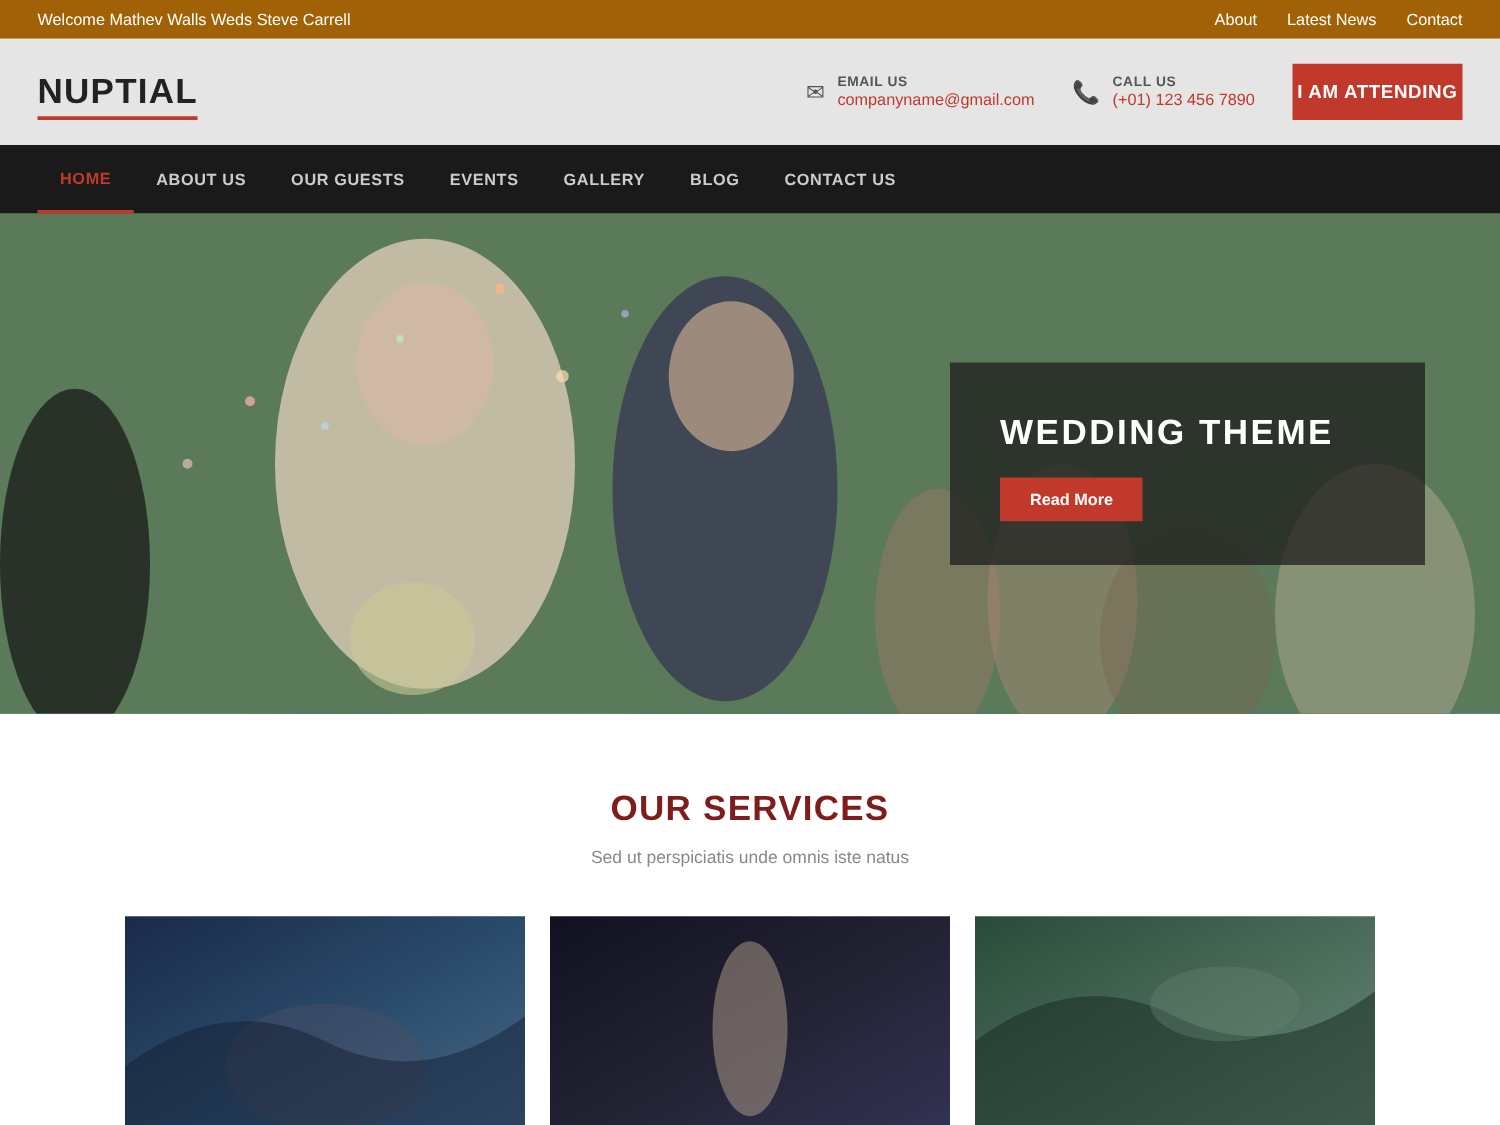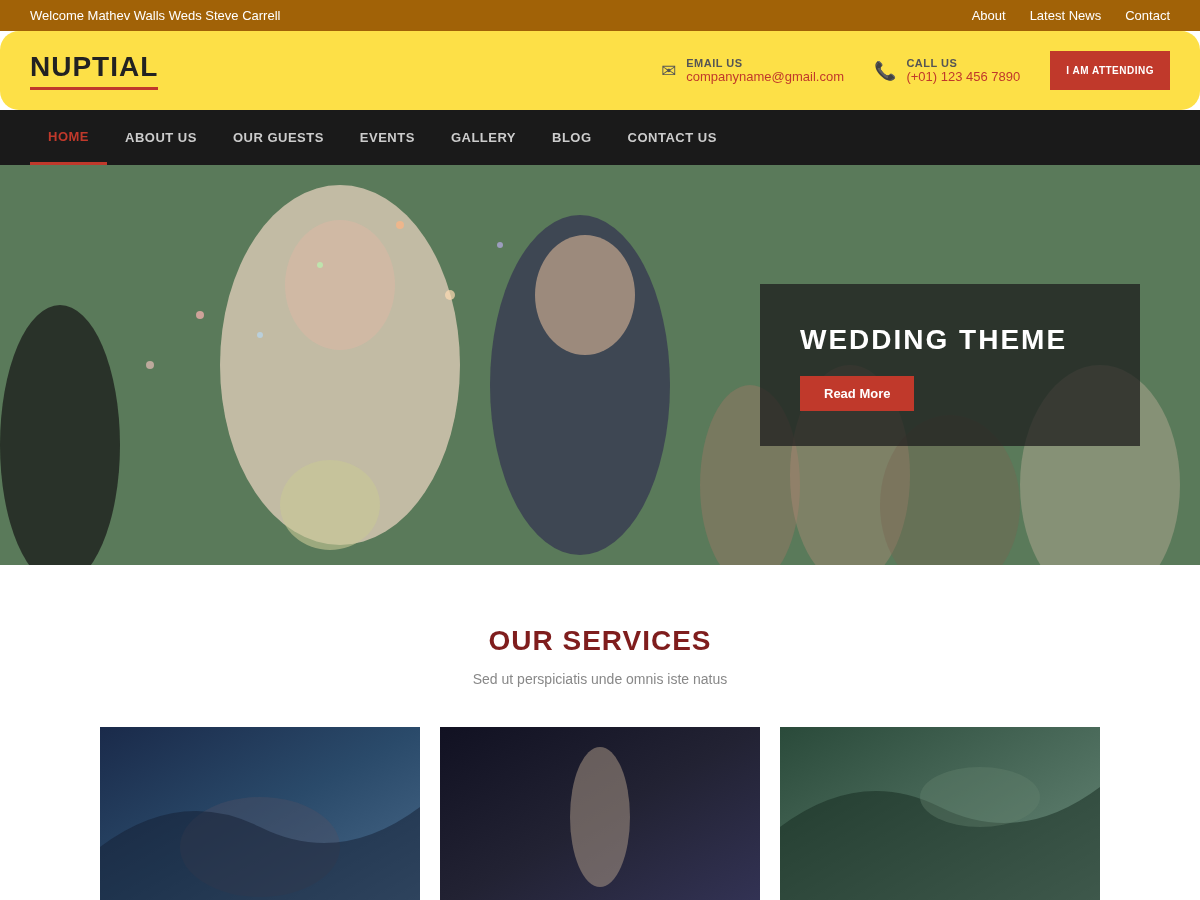--- a/index.html
+++ b/index.html
@@ -17,22 +17,21 @@
     }
     .top-bar-links { display: flex; gap: 24px; }
     .top-bar-links a { color: white; text-decoration: none; font-size: 13px; cursor: pointer; }
 
     
     .header {
       display: flex;
       align-items: flex-end;
       justify-content: space-between;
       padding: 20px 30px;
-      background: #fde047;
-      border-radius: 19px;
+      background: #e5e5e5;
     }
     .logo {
       font-size: 28px;
       font-weight: 900;
       color: #222;
       letter-spacing: 1px;
       border-bottom: 3px solid #c0392b;
       padding-bottom: 4px;
     }
     .header-right {
@@ -57,22 +56,22 @@
       letter-spacing: 0.5px;
     }
     .contact-value {
       font-size: 13px;
       color: #c0392b;
     }
     .attending-btn {
       background: #c0392b;
       color: white;
       border: none;
-      padding: 14px 16px;
-      font-size: 10px;
+      padding: 14px 4px;
+      font-size: 15px;
       font-weight: bold;
       text-transform: uppercase;
       cursor: pointer;
       letter-spacing: 0.5px;
     }
 
     
     .nav {
       background: #1a1a1a;
       display: flex;

